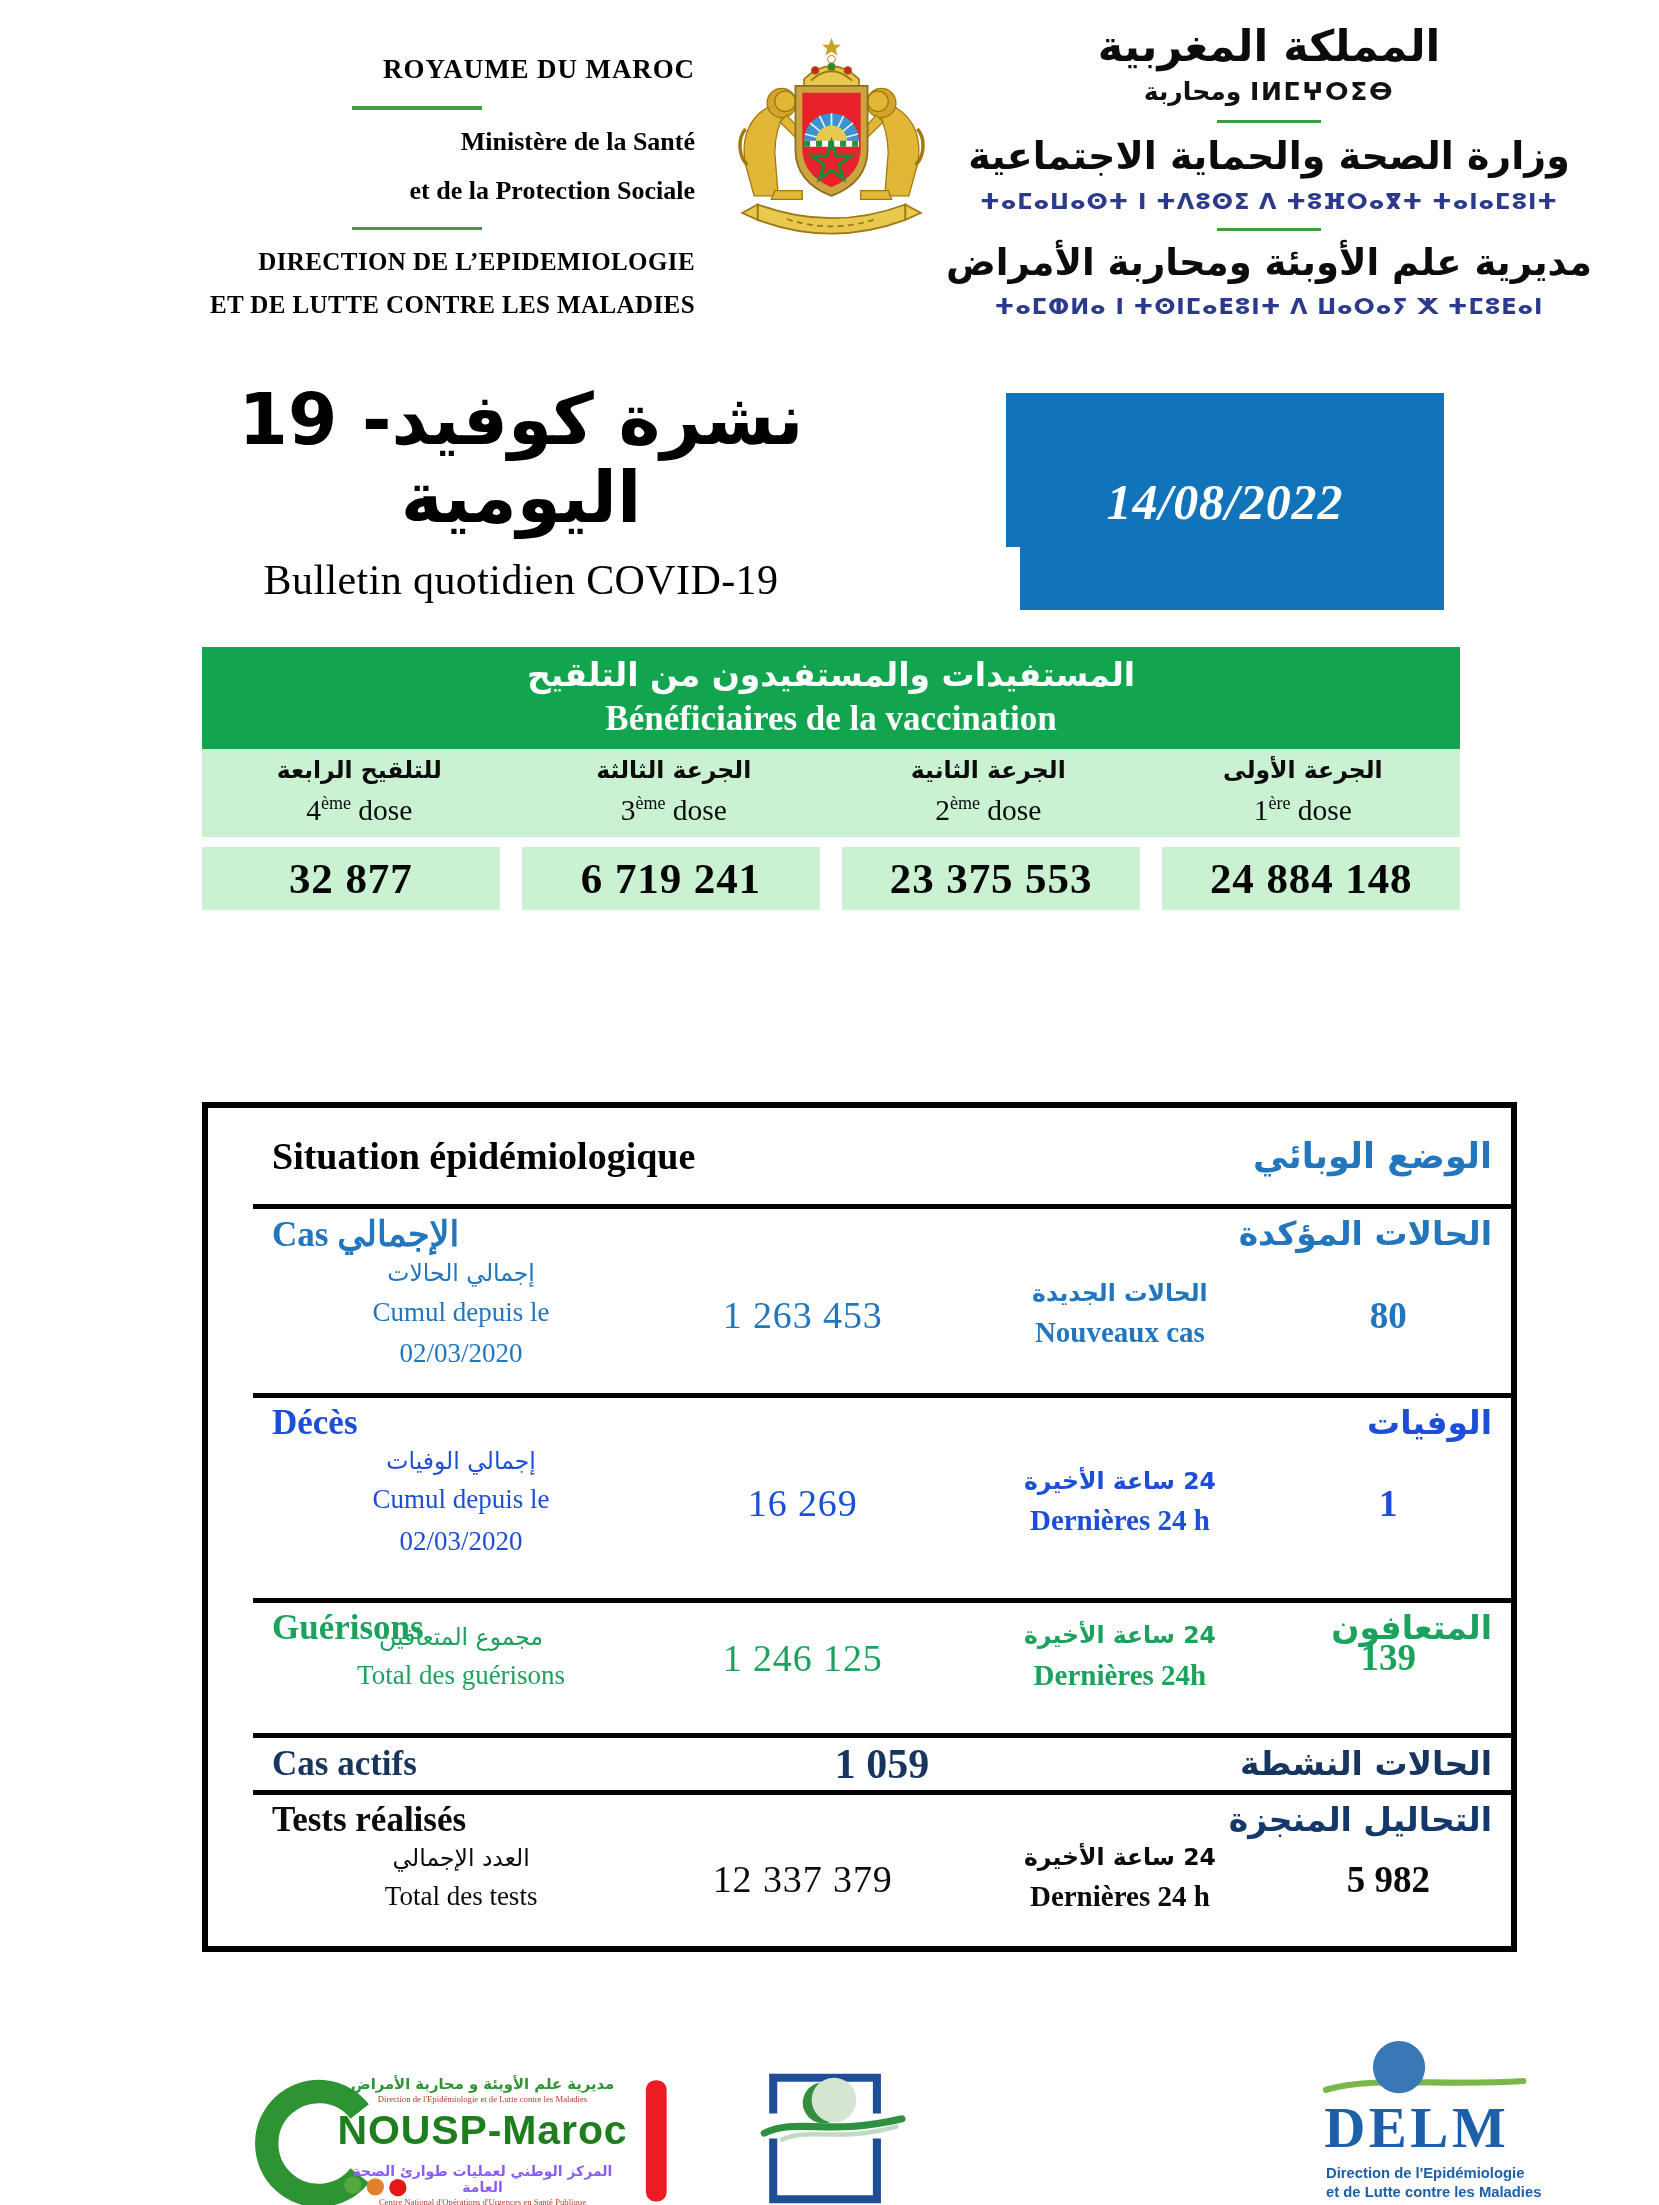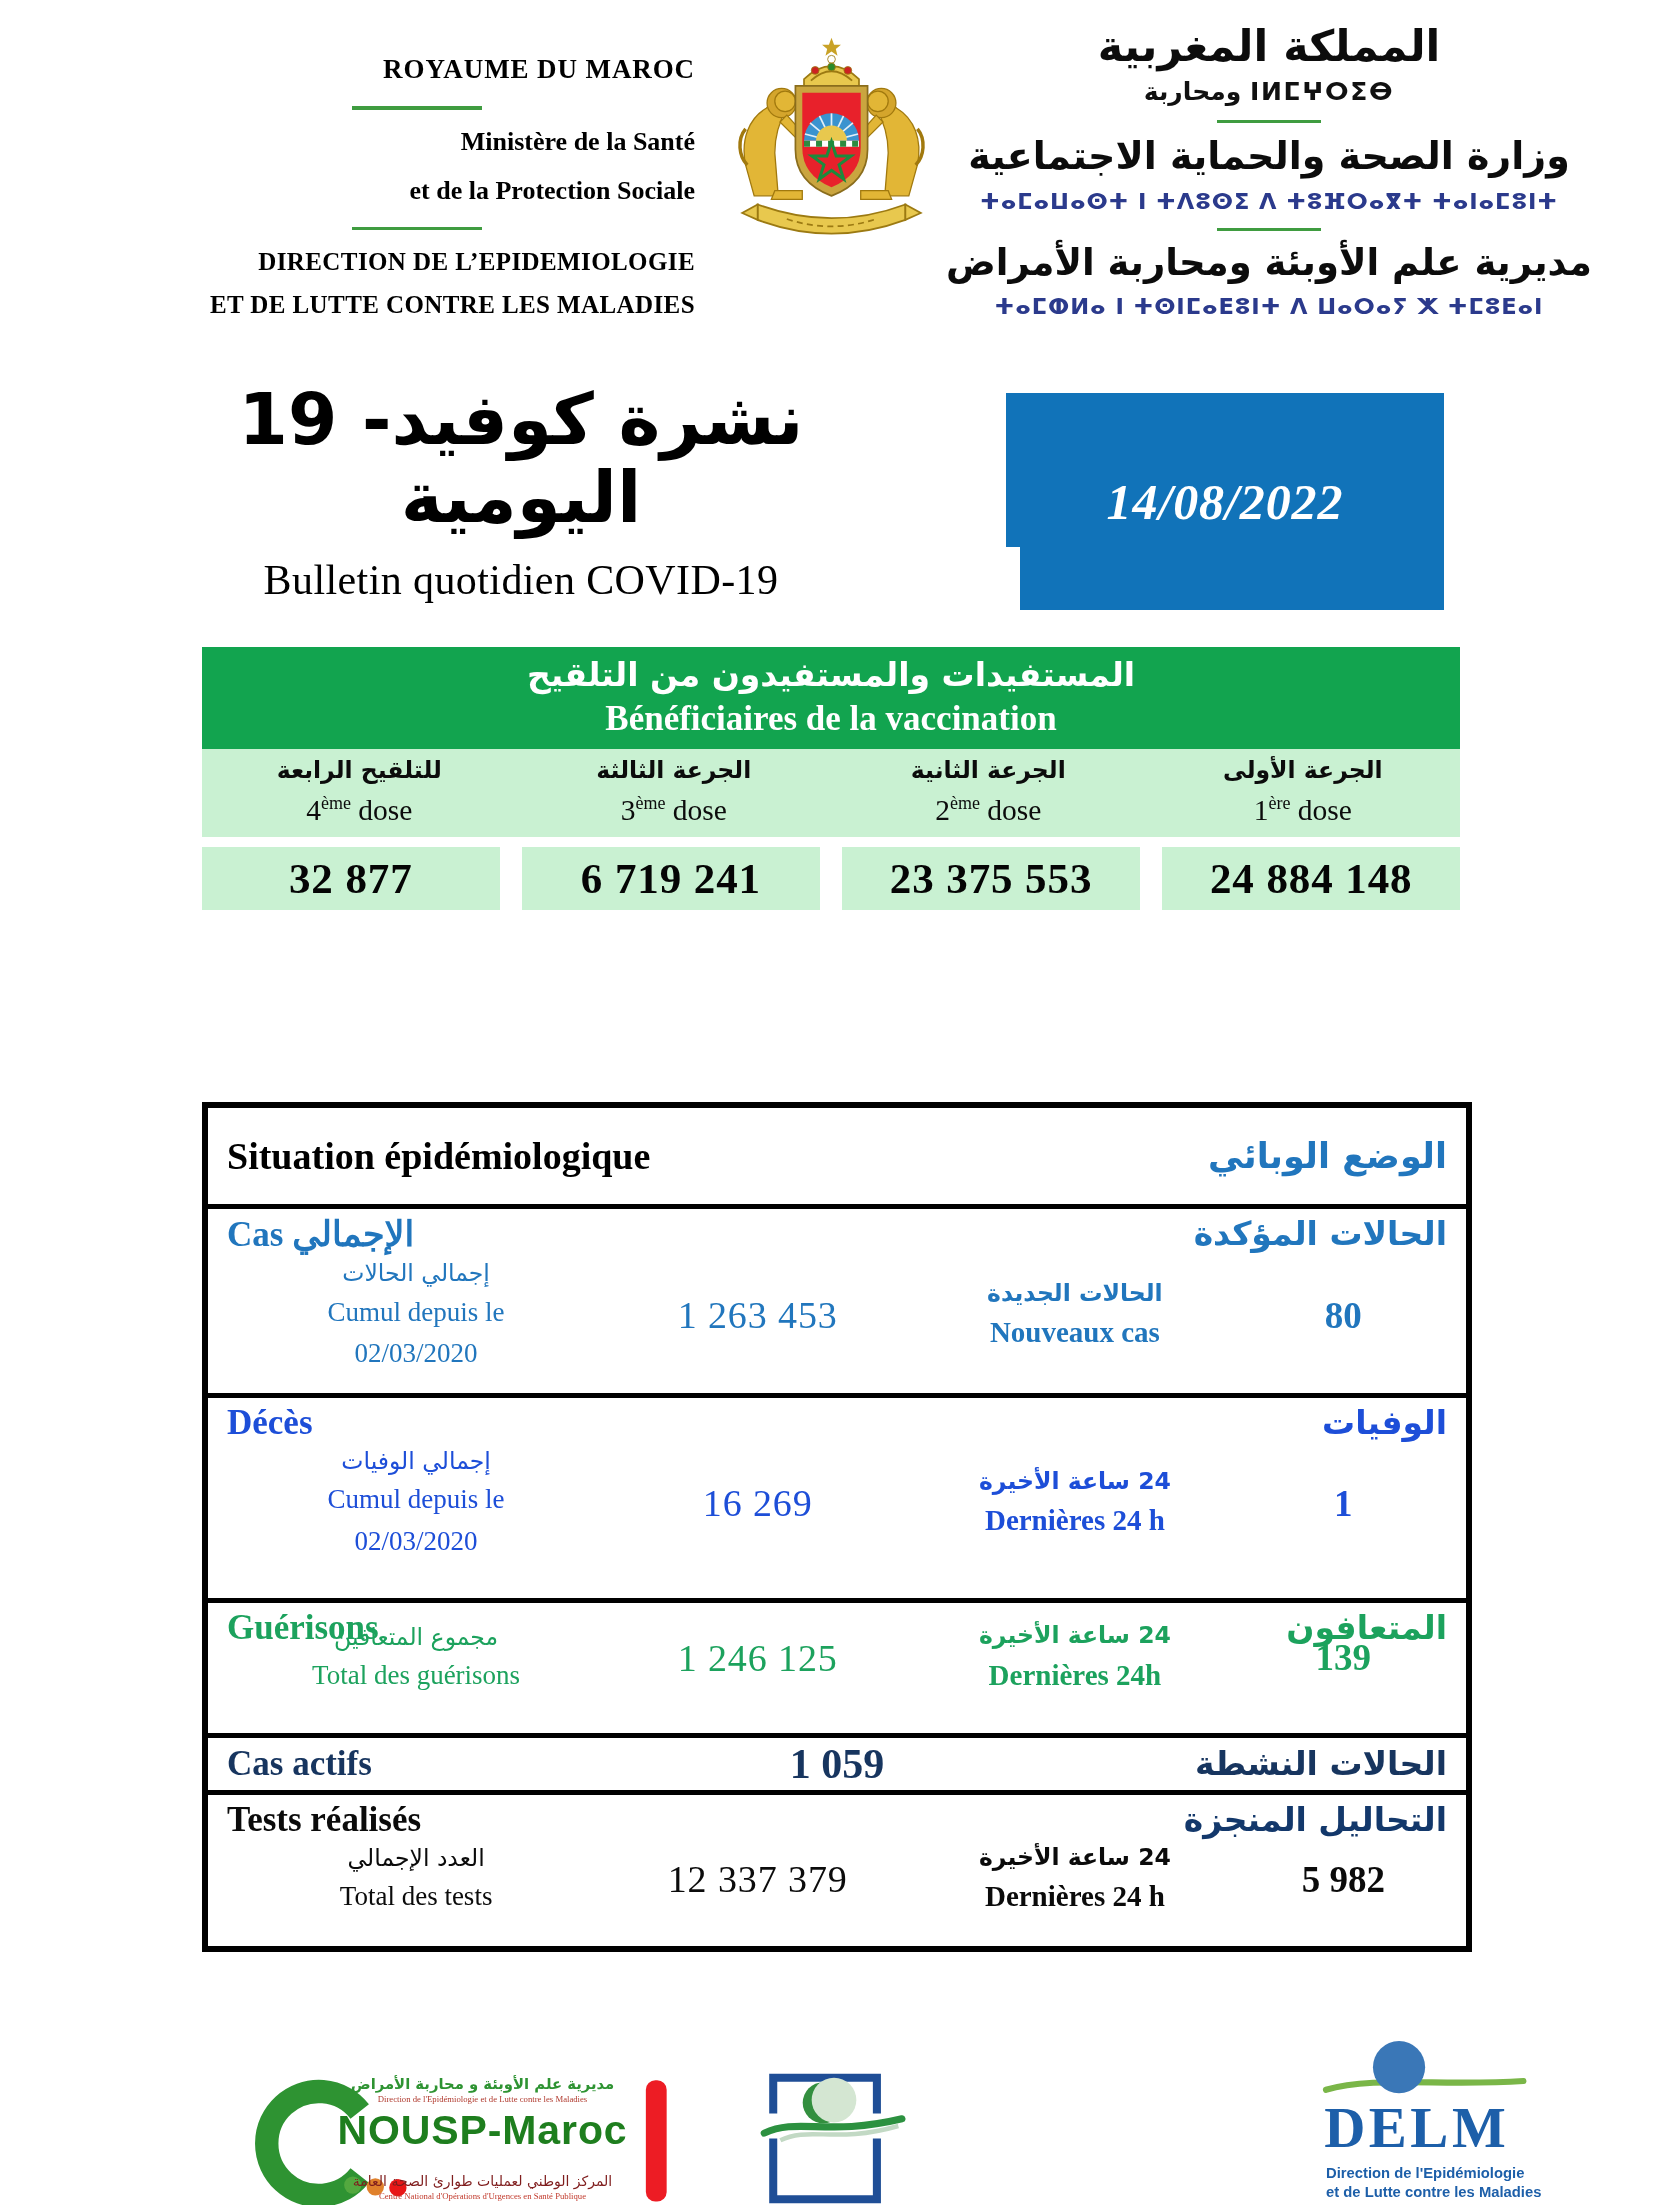--- a/index.html
+++ b/index.html
@@ -48,21 +48,21 @@
   .vac-doses{background:#c9f1d2;display:grid;grid-template-columns:1fr 1fr 1fr 1fr;padding:7px 0 10.4px 0;}
   .dose-col{text-align:center;}
   .dose-col .a{font-size:23.5px;font-weight:bold;color:#0c0c0c;}
   .dose-col .f{font-size:29.5px;color:#0c0c0c;margin-top:8.7px;}
   .dose-col .f sup{font-size:18px;}
   .vac-values{display:grid;grid-template-columns:1fr 1fr 1fr 1fr;column-gap:22.6px;margin-top:10.4px;}
   .vac-value-box{background:#c9f1d2;height:63px;display:flex;align-items:center;justify-content:center;}
   .vac-value-box .v{font-size:43px;font-weight:bold;color:#050505;letter-spacing:0.9px;}
 
   
-  .situation{position:absolute;left:202px;top:1102px;width:1258px;border:6px solid #000;background:#fff;}
+  .situation{position:absolute;left:202px;top:1102px;width:1258px;border:6px solid #000;background:#fff;padding-left:45px;}
   .sit-row{border-top:5.2px solid #000;}
   .sit-row:first-child{border-top:none;}
   .sit-header{height:96px;display:flex;align-items:center;justify-content:space-between;padding:0 19px;}
   .sit-header .f{font-size:38px;font-weight:bold;color:#000;}
   .sit-header .a{font-size:35px;font-weight:bold;color:#2176bd;}
   .section{padding:5.2px 19px 8.7px 19px;}
   .sec-title{display:flex;align-items:flex-start;justify-content:space-between;}
   .sec-title .f{font-size:35px;font-weight:bold;}
   .sec-title .a{font-size:33px;font-weight:bold;}
   .sec-grid{display:grid;grid-template-columns:31% 25% 27% 17%;align-items:center;margin-top:0;}
@@ -90,21 +90,21 @@
   .sec-tests .sec-title .a{color:#13386b;}
 
   
   .nousp{position:absolute;left:248px;top:2075px;width:435px;height:137px;}
   .nousp svg{position:absolute;left:0;top:0;}
   .nousp-text{position:absolute;left:87px;top:0;width:295px;text-align:center;}
   .nousp-text .ta{font-size:14.8px;color:#2e9332;font-weight:bold;}
   .nousp-text .tf{font-size:8.7px;color:#b03a2e;margin-top:1.7px;}
   .nousp-text .nm{font-size:41px;font-weight:bold;color:#1e7e1e;
                   font-family:"Liberation Sans","DejaVu Sans",sans-serif;margin-top:3.5px;letter-spacing:0.9px;}
-  .nousp-text .ba{font-size:14px;color:#7f1d1d;font-weight:normal;margin-top:19px;}
+  .nousp-text .ba{font-size:14px;color:#8b5cf6;font-weight:bold;margin-top:9px;}
   .nousp-text .bf{font-size:8.7px;color:#c0392b;margin-top:1.7px;}
 
   .minlogo{position:absolute;left:758px;top:2067px;width:152px;height:143px;}
 
   .delm{position:absolute;left:1319px;top:2041px;width:261px;height:165px;}
   .delm svg{position:absolute;left:0;top:0;}
   .delm .nm{position:absolute;left:5.2px;top:54px;width:235px;font-size:57px;font-weight:bold;color:#1d5fa9;
             letter-spacing:3.5px;font-family:"Liberation Serif","DejaVu Serif",serif;}
   .delm .cap{position:absolute;left:7px;top:123px;font-size:14.8px;font-weight:bold;color:#1d5fa9;
              font-family:"Liberation Sans","DejaVu Sans",sans-serif;line-height:1.3;}

